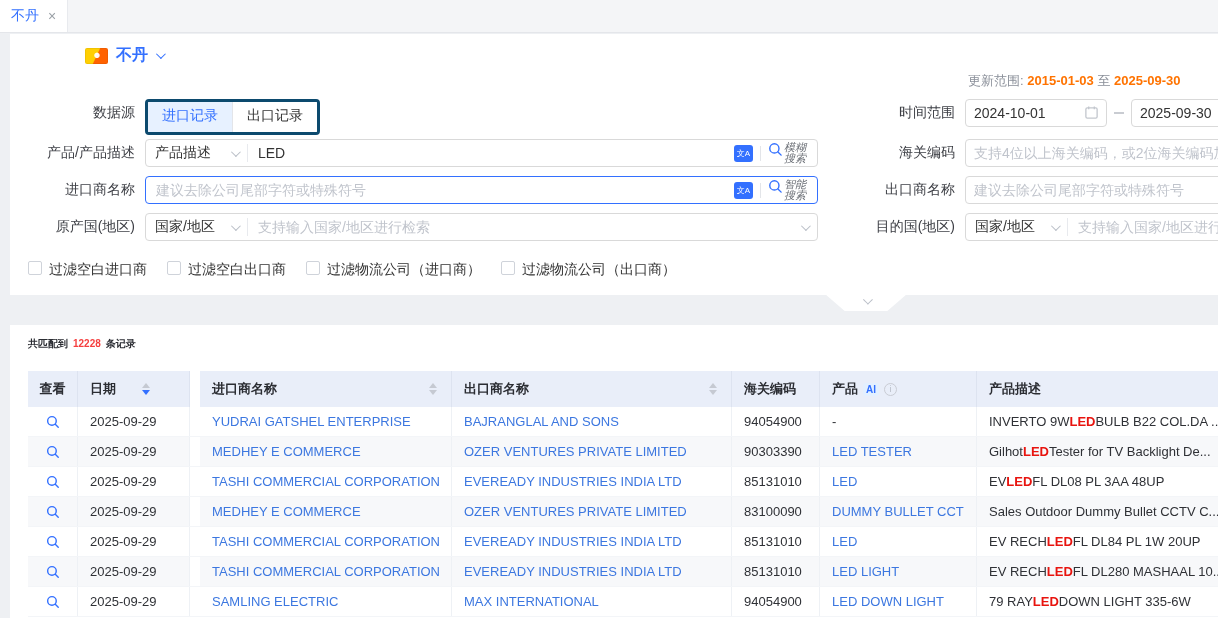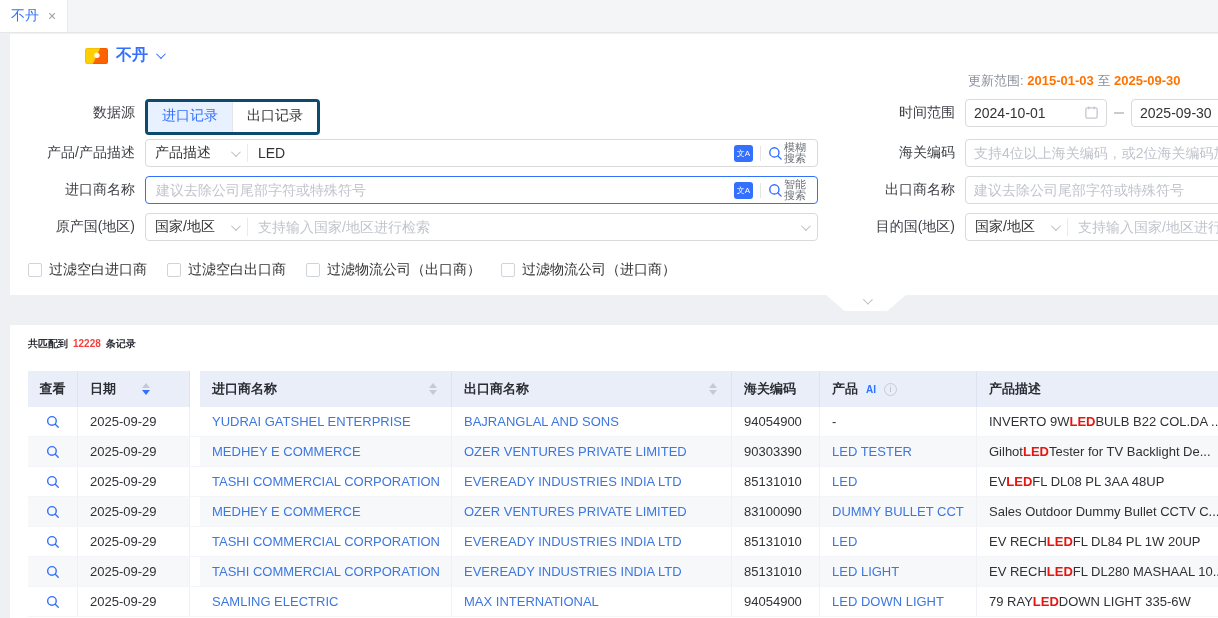--- a/index.html
+++ b/index.html
@@ -43,32 +43,32 @@
   .seg-item.selected { background:#e7f1ff; color:var(--accent); }
   
   .grp { display:flex; align-items:center; width:673px; height:28px; border:1px solid #d9d9d9; border-radius:4px; background:#fff; }
   .grp.focus { border-color:var(--accent); }
   .grp-select { width:102px; padding:0 9px; display:flex; align-items:center; justify-content:space-between; color:#333; border-right:1px solid #e8eaee; height:18px; cursor:pointer; flex:none; }
   .grp input { flex:1; border:none; outline:none; height:24px; padding:0 10px; font-size:14px; font-family:inherit; color:#333; background:transparent; min-width:0; }
   input::placeholder { color:#c0c4cc; }
   .translate-icon { flex:none; width:19px; height:17px; border-radius:3px; background:var(--accent); color:#fff; font-size:8px; line-height:17px; text-align:center; cursor:pointer; }
   .translate-icon::before { content:"文A"; letter-spacing:0; }
   .vdiv { flex:none; width:1px; height:15px; background:#e3e5e9; margin:0 7px; }
-  .search-btn { flex:none; display:flex; align-items:center; gap:1px; padding-right:9px; cursor:pointer; }
+  .search-btn { flex:none; display:flex; gap:1px; padding-right:9px; cursor:pointer;font-style:italic; }
   .search-label { width:24px; font-size:11px; line-height:11px; color:#6b6f76; }
   .tail-chev { flex:none; margin-right:9px; }
   
   .inp { height:28px; border:1px solid #d9d9d9; border-radius:4px; padding:0 8px; font-size:14px; font-family:inherit; color:#333; outline:none; }
   .date-box { position:relative; }
   .date-box .cal { position:absolute; right:8px; top:6px; }
   .range-dash { width:10px; height:1.5px; background:#c9ccd2; margin:0 7px; flex:none; }
   .grp.right { width:430px; }
   
   .cbrow { position:absolute; left:18px; top:227px; display:flex; gap:20px; align-items:center; }
-  .cb { display:flex; align-items:center; gap:7px; cursor:pointer; }
+  .cb { display:flex; align-items:flex-start; gap:7px; cursor:pointer; }
   .cb-box { width:14px; height:14px; border:1px solid #cfd3da; border-radius:2px; background:#fff; }
   
   .notch { position:absolute; left:815px; top:260px; width:82px; height:17px; background:#fff; clip-path:polygon(0 0,100% 0,76% 100%,24% 100%); display:flex; align-items:center; justify-content:center; cursor:pointer; }
   .notch .chev.grey { transform:rotate(45deg) translate(-1px,-3px); }
   
   .summary { position:absolute; left:18px; top:12px; font-size:10px; font-weight:bold; color:#2b2d33; }
   .summary .count { color:var(--count-red); margin:0 5px; }
   .table { position:absolute; left:18px; top:46px; width:1380px; }
   .thead { display:flex; height:36px; background:#e9eef9; font-weight:bold; font-size:13px; color:#2b2d33; }
   .th,.td { display:flex; align-items:center; padding:0 12px; height:100%; }
@@ -220,25 +220,25 @@
     <label class="cb">
         <span class="cb-box"></span>
         <span>过滤空白进口商</span>
       </label>
     <label class="cb">
         <span class="cb-box"></span>
         <span>过滤空白出口商</span>
       </label>
     <label class="cb">
         <span class="cb-box"></span>
-        <span>过滤物流公司（出口商）</span>
+        <span>过滤物流公司（进口商）</span>
       </label>
     <label class="cb">
         <span class="cb-box"></span>
-        <span>过滤物流公司（进口商）</span>
+        <span>过滤物流公司（出口商）</span>
       </label>
   </div>
 
   <div class="notch">
     <span class="chev grey"></span>
   </div>
 </div>
 
 <div class="results-card">
   <div class="summary">

